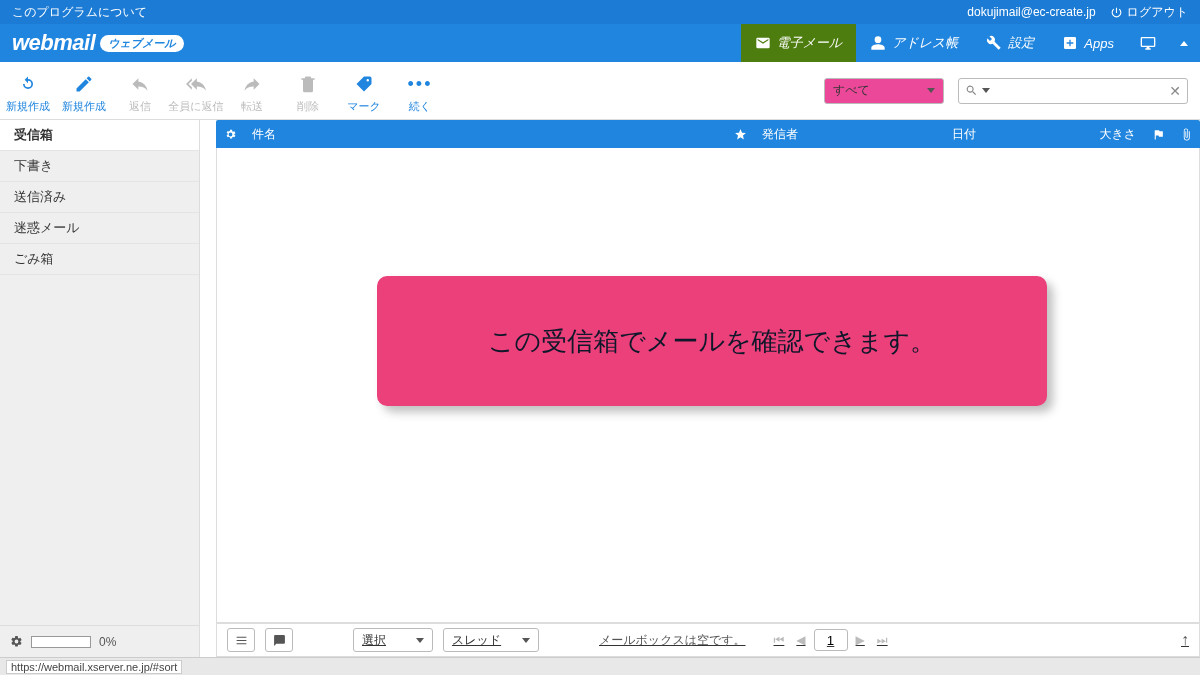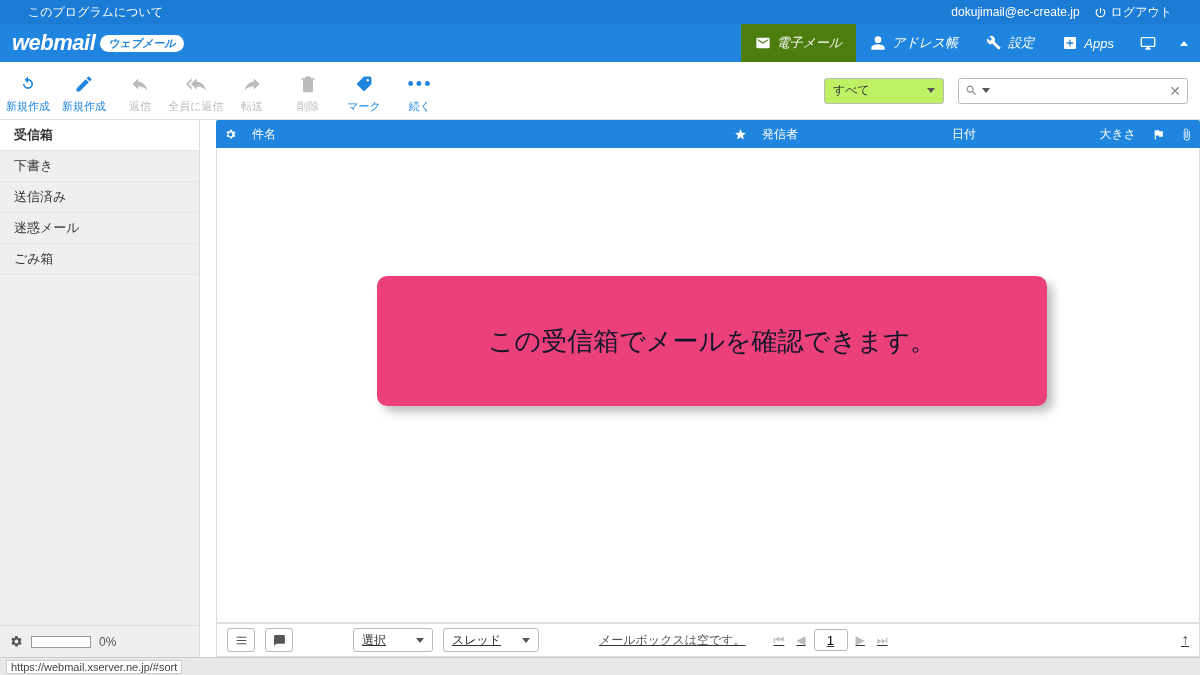--- a/index.html
+++ b/index.html
@@ -1,19 +1,19 @@
 <!DOCTYPE html>
 <html><head>
 <meta charset="utf-8">
 <style>
 * { margin: 0; padding: 0; box-sizing: border-box; font-family: "Hiragino Kaku Gothic ProN", "メイリオ", Meiryo, sans-serif; }
 body { width: 1200px; height: 675px; overflow: hidden; background: #fff; font-size: 13px; color: #333; }
 
 
-.topbar { background: #1c7bd4; height: 24px; display: flex; align-items: center; justify-content: space-between; padding: 0 28px; color: #fff; font-size: 12px; }
+.topbar { background: #1c7bd4; height: 24px; display: flex; align-items: center; justify-content: space-between; padding: 0 12px; color: #fff; font-size: 12px; }
 .topbar a { color: #fff; text-decoration: none; }
 .topbar .right { display: flex; align-items: center; gap: 14px; }
 .topbar .power-icon { display: inline-flex; align-items: center; gap: 4px; }
 
 
 .header { background: #2085de; height: 38px; display: flex; align-items: center; justify-content: space-between; font-style: italic; }
 .logo { display: flex; align-items: center; padding-left: 12px; }
 .logo-text { color: #fff; font-weight: bold; font-size: 22px; letter-spacing: -0.5px; }
 .logo-badge { background: #fff; color: #2085de; border-radius: 11px; padding: 1px 8px; font-size: 11px; margin-left: 5px; font-weight: bold; }
 .nav { display: flex; align-items: stretch; height: 100%; }
@@ -21,21 +21,21 @@
 .nav-item.active { background: #4d7c0f; }
 .nav-item.icon-only { padding: 0 12px; }
 
 
 .toolbar { height: 58px; display: flex; align-items: center; justify-content: space-between; padding: 0 12px 0 0; border-bottom: 1px solid #ddd; }
 .tools-left { display: flex; align-items: flex-start; padding-top: 6px; }
 .tool { display: flex; flex-direction: column; align-items: center; justify-content: center; width: 56px; gap: 4px; cursor: pointer; color: #2085de; font-size: 11px; }
 .tool.disabled { color: #bbb; cursor: default; }
 .tool .ticon { font-size: 20px; height: 22px; display: flex; align-items: center; }
 .tools-right { display: flex; align-items: center; gap: 14px; }
-.select-all { border: 1px solid #bbb; border-radius: 3px; height: 26px; width: 120px; display: flex; align-items: center; justify-content: space-between; padding: 0 8px; font-size: 12px; background: #bef264; }
+.select-all { border: 1px solid #bbb; border-radius: 3px; height: 26px; width: 120px; display: flex; align-items: center; justify-content: space-between; padding: 0 8px; font-size: 12px; background: #ec4899; }
 .search-box { border: 1px solid #bbb; border-radius: 3px; height: 26px; width: 230px; display: flex; align-items: center; padding: 0 6px; background: #fff; color: #888; }
 .search-box input { border: none; outline: none; flex: 1; font-size: 12px; margin: 0 6px; }
 .caret { width: 0; height: 0; border-left: 4px solid transparent; border-right: 4px solid transparent; border-top: 5px solid #555; }
 .caret.up { border-top: none; border-bottom: 5px solid #fff; }
 
 
 .body { display: flex; height: calc(675px - 24px - 38px - 58px - 18px); }
 .sidebar { width: 200px; background: #efefef; display: flex; flex-direction: column; border-right: 1px solid #ddd; }
 .folders { flex: 1; }
 .folder { padding: 6px 14px; font-size: 13px; cursor: pointer; border-bottom: 1px solid #e4e4e4; }

